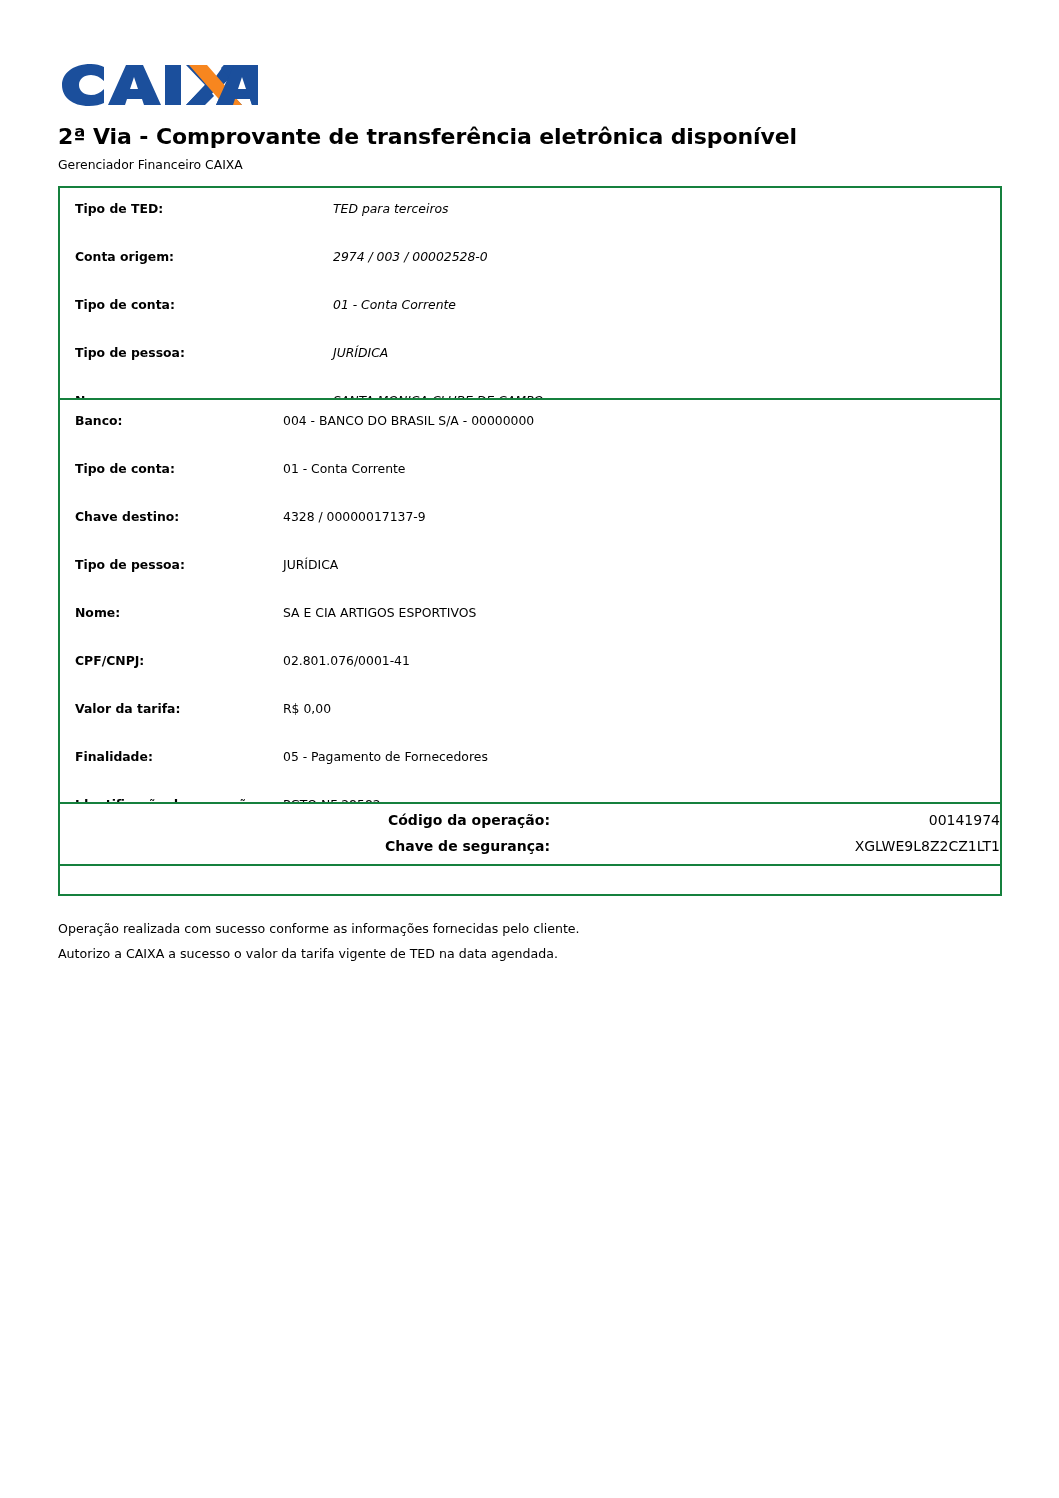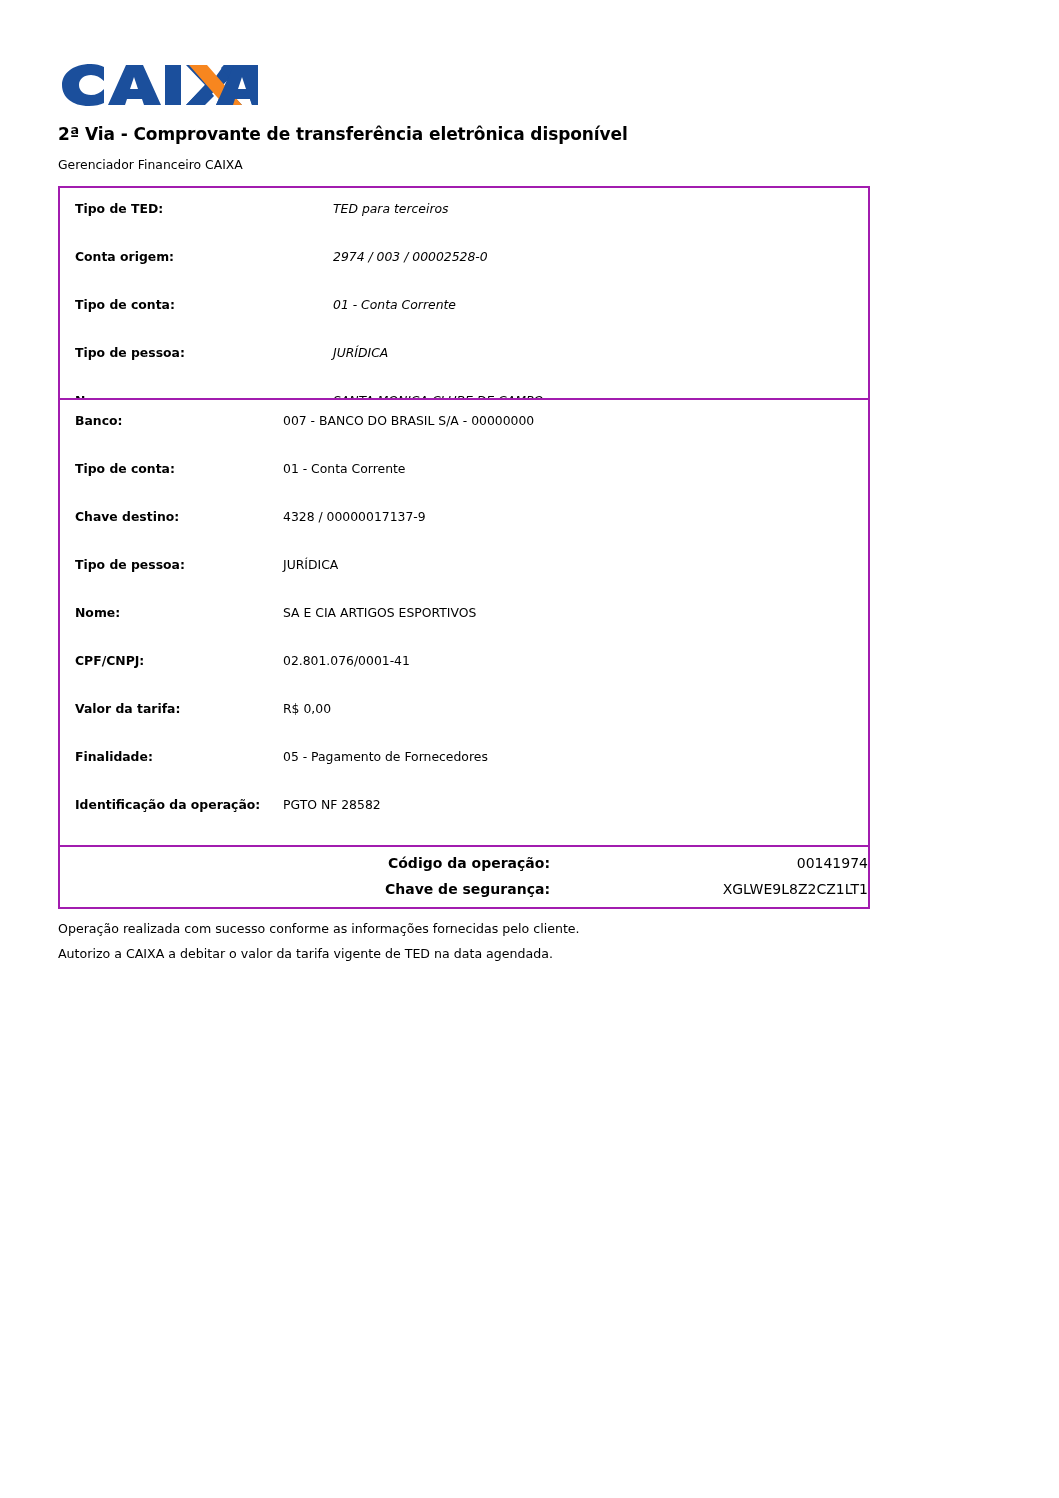--- a/index.html
+++ b/index.html
@@ -31,47 +31,47 @@
     width: 200px;
     height: 56px;
   }
   .logo-svg { display: block; }
 
   
   .doc-title {
     position: absolute;
     left: 58px;
     top: 124px;
-    font-size: 17px;
+    font-size: 22px;
     font-weight: bold;
     letter-spacing: -0.1px;
     white-space: nowrap;
   }
   .doc-subtitle {
     position: absolute;
     left: 58px;
     top: 157px;
     font-size: 12.4px;
     font-weight: normal;
     white-space: nowrap;
   }
 
   
   .box {
     position: absolute;
     left: 58px;
-    width: 812px;
-    border: 2px solid #a21caf;
+    width: 944px;
+    border: 2px solid #15803d;
     box-sizing: border-box;
     background: #ffffff;
   }
   #box-origin  { top: 186px; }
   #box-dest    { top: 398px; }
   #box-dates   { top: 765px; }
-  #box-codes   { top: 845px; }
+  #box-codes   { top: 802px; }
 
   table.kv {
     border-collapse: collapse;
     width: 100%;
     table-layout: fixed;
   }
   table.kv td {
     font-size: 12.4px;
     vertical-align: top;
     padding: 0;
@@ -204,21 +204,21 @@
         </tr>
       </tbody>
     </table>
   </div>
 
   <div class="box" id="box-dest">
     <table class="kv">
       <tbody>
         <tr>
           <td class="k">Banco:</td>
-          <td class="v">007 - BANCO DO BRASIL S/A - 00000000</td>
+          <td class="v">004 - BANCO DO BRASIL S/A - 00000000</td>
         </tr>
         <tr>
           <td class="k">Tipo de conta:</td>
           <td class="v">01 - Conta Corrente</td>
         </tr>
         <tr>
           <td class="k">Chave destino:</td>
           <td class="v">4328 / 00000017137-9</td>
         </tr>
         <tr>
@@ -263,16 +263,16 @@
         </tr>
         <tr>
           <td class="k">Chave de segurança:</td>
           <td class="v">XGLWE9L8Z2CZ1LT1</td>
         </tr>
       </tbody>
     </table>
   </div>
 
   <div class="note" id="note-1">Operação realizada com sucesso conforme as informações fornecidas pelo cliente.</div>
-  <div class="note" id="note-2">Autorizo a CAIXA a debitar o valor da tarifa vigente de TED na data agendada.</div>
+  <div class="note" id="note-2">Autorizo a CAIXA a sucesso o valor da tarifa vigente de TED na data agendada.</div>
 
 
 </div>
 
 </body></html>

